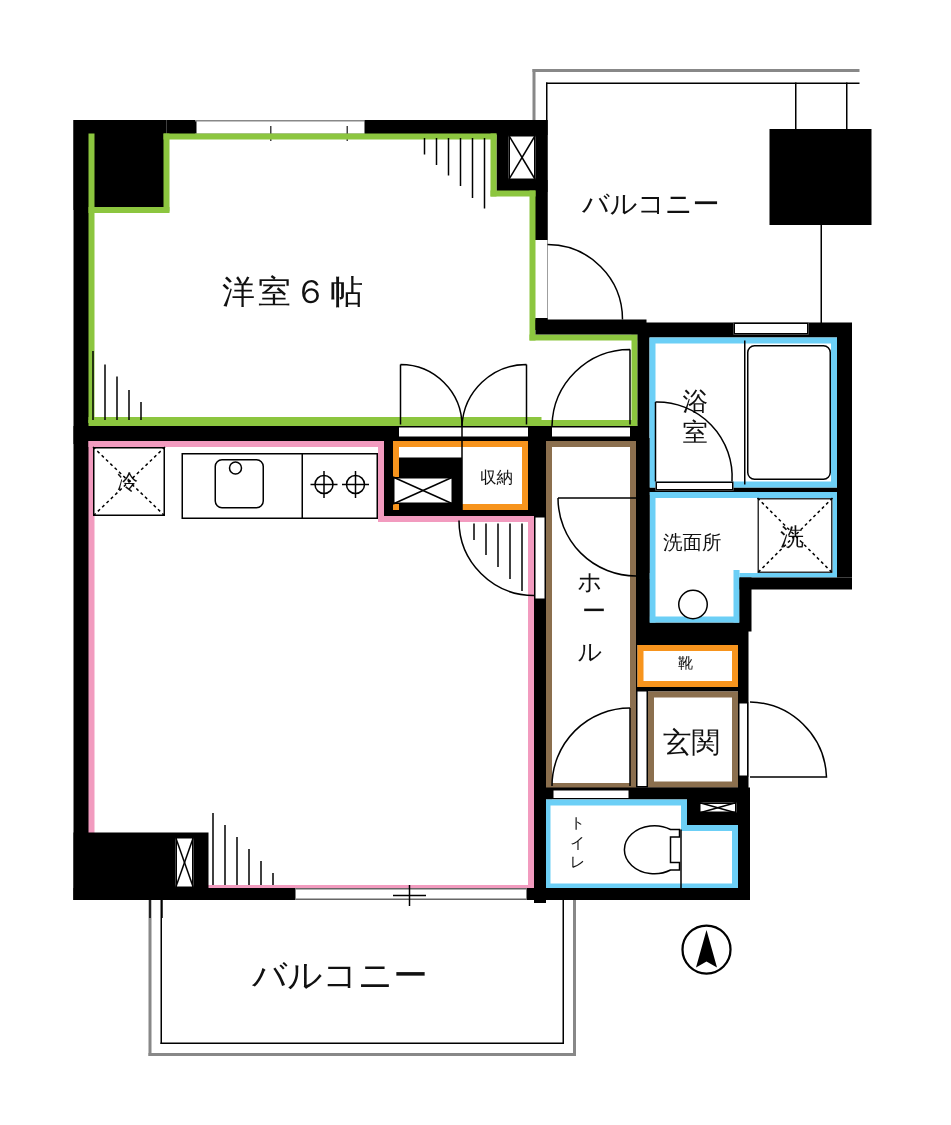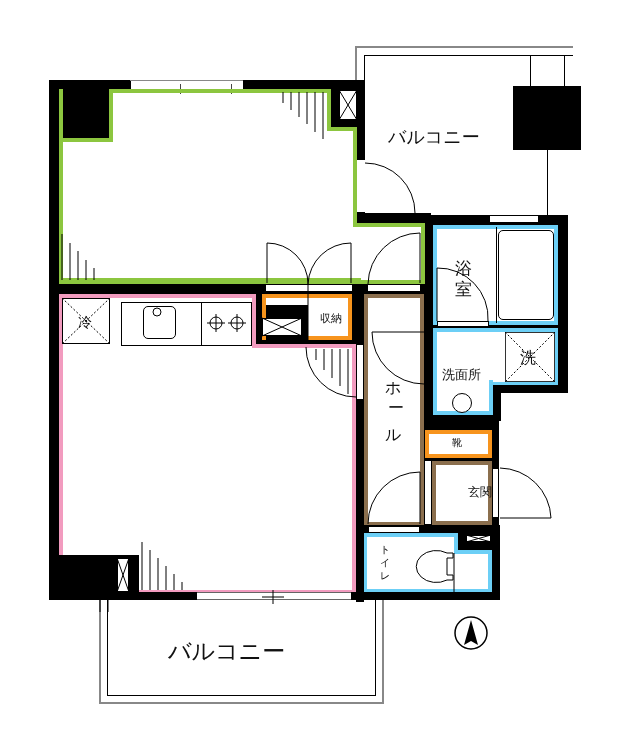--- a/index.html
+++ b/index.html
@@ -43,57 +43,58 @@
   <div class="abs" style="left:109px;top:89px;width:222px;height:4px;background:#8cc63f;"></div>
   <div class="abs" style="left:109px;top:89px;width:4px;height:52px;background:#8cc63f;"></div>
   <div class="abs" style="left:59px;top:138px;width:54px;height:4px;background:#8cc63f;"></div>
   <div class="abs" style="left:327px;top:89px;width:4px;height:42px;background:#8cc63f;"></div>
   <div class="abs" style="left:327px;top:127px;width:30px;height:4px;background:#8cc63f;"></div>
   <div class="abs" style="left:353px;top:127px;width:4px;height:100px;background:#8cc63f;"></div>
   <div class="abs" style="left:353px;top:223px;width:72px;height:4px;background:#8cc63f;"></div>
   <div class="abs" style="left:421px;top:223px;width:4px;height:60px;background:#8cc63f;"></div>
   <div class="abs" style="left:59px;top:280px;width:366px;height:4px;background:#8cc63f;"></div>
   <div class="blk" style="left:357px;top:213px;width:74px;height:10px;"></div>
+  <div class="lbl" style="left:148px;top:185px;font-size:22px;letter-spacing:2px;">洋室６帖</div>
 
   <div class="blk" style="left:49px;top:284px;width:382px;height:12px;"></div>
   <div class="abs" style="left:266px;top:284px;width:86px;height:8px;background:#fff;border-top:1px solid #000;border-bottom:1px solid #000;"></div>
   <div class="abs" style="left:368px;top:284px;width:52px;height:8px;background:#fff;border-top:1px solid #000;border-bottom:1px solid #000;"></div>
 
   <div class="blk" style="left:425px;top:215px;width:143px;height:205px;"></div>
   <div class="abs" style="left:433px;top:225px;width:125px;height:100px;background:#fff;border:4px solid #6ccff6;"></div>
   <div class="abs" style="left:489px;top:215px;width:50px;height:8px;background:#fff;border:1px solid #000;"></div>
   <div class="abs" style="left:498px;top:230px;width:56px;height:90px;border:1px solid #000;border-radius:5px;background:#fff;"></div>
   <div class="abs" style="left:496px;top:227px;width:1px;height:96px;background:#000;"></div>
   <div class="lbl" style="left:455px;top:260px;font-size:17px;">浴</div>
   <div class="lbl" style="left:455px;top:281px;font-size:17px;">室</div>
   <div class="abs" style="left:437px;top:321px;width:52px;height:6px;background:#fff;border:1px solid #000;"></div>
 
   <div class="abs" style="left:433px;top:328px;width:125px;height:58px;background:#fff;border:4px solid #6ccff6;"></div>
   <div class="abs" style="left:433px;top:380px;width:60px;height:35px;background:#fff;border:4px solid #6ccff6;border-top:none;"></div>
   <div class="blk" style="left:494px;top:385px;width:74px;height:36px;background:#fff;"></div>
   <div class="blk" style="left:493px;top:385px;width:8px;height:36px;"></div>
   <div class="blk" style="left:493px;top:385px;width:75px;height:8px;"></div>
-  <div class="lbl" style="left:442px;top:368px;font-size:13px;text-align:center;">洗面所</div>
+  <div class="lbl" style="left:442px;top:356px;font-size:13px;text-align:center;">洗面所</div>
   <div class="abs" style="left:505px;top:332px;width:50px;height:50px;border:1px solid #333;background:#fff;"></div>
   <div class="lbl" style="left:520px;top:350px;font-size:16px;">洗</div>
   <div class="abs" style="left:452px;top:393px;width:20px;height:20px;border:1px solid #000;border-radius:50%;background:#fff;"></div>
   <div class="abs" style="left:425px;top:330px;width:8px;height:52px;background:#fff;border:1px solid #000;"></div>
 
   <div class="blk" style="left:355px;top:292px;width:78px;height:240px;"></div>
   <div class="abs" style="left:364px;top:294px;width:60px;height:232px;background:#fff;border:4px solid #8b6f4e;"></div>
   <div class="lbl" style="left:385px;top:380px;font-size:16px;">ホ</div>
   <div class="lbl" style="left:388px;top:399px;font-size:16px;writing-mode:vertical-rl;">ー</div>
   <div class="lbl" style="left:385px;top:427px;font-size:16px;">ル</div>
 
   <div class="blk" style="left:424px;top:420px;width:75px;height:110px;"></div>
   <div class="abs" style="left:425px;top:430px;width:67px;height:28px;background:#fff;border:4px solid #f7941d;"></div>
   <div class="lbl" style="left:452px;top:438px;font-size:10px;">靴</div>
   <div class="abs" style="left:432px;top:461px;width:60px;height:64px;background:#fff;border:4px solid #8b6f4e;"></div>
   <div class="abs" style="left:424px;top:460px;width:8px;height:65px;background:#fff;border:1px solid #000;"></div>
-  <div class="lbl" style="left:468px;top:486px;font-size:12px;">玄関</div>
+  <div class="lbl" style="left:442px;top:486px;font-size:19px;">玄関</div>
   <div class="abs" style="left:492px;top:468px;width:7px;height:50px;background:#fff;border:1px solid #000;"></div>
 
   <div class="blk" style="left:355px;top:525px;width:145px;height:75px;"></div>
   <div class="abs" style="left:368px;top:526px;width:52px;height:7px;background:#fff;border:1px solid #000;"></div>
   <div class="abs" style="left:363px;top:533px;width:95px;height:60px;background:#fff;border:4px solid #6ccff6;"></div>
   <div class="abs" style="left:454px;top:550px;width:38px;height:43px;background:#fff;border:4px solid #6ccff6;border-left:none;"></div>
   <div class="abs" style="left:466px;top:535px;width:25px;height:7px;background:#fff;border:1px solid #000;"></div>
   <div class="lbl" style="left:380px;top:545px;font-size:10px;">ト</div>
   <div class="lbl" style="left:380px;top:558px;font-size:10px;">イ</div>
   <div class="lbl" style="left:380px;top:571px;font-size:10px;">レ</div>

